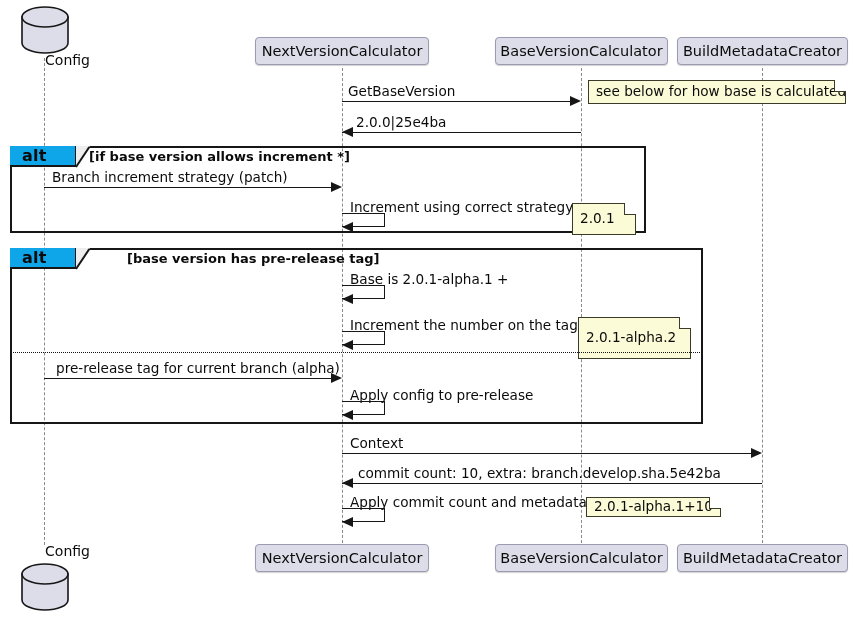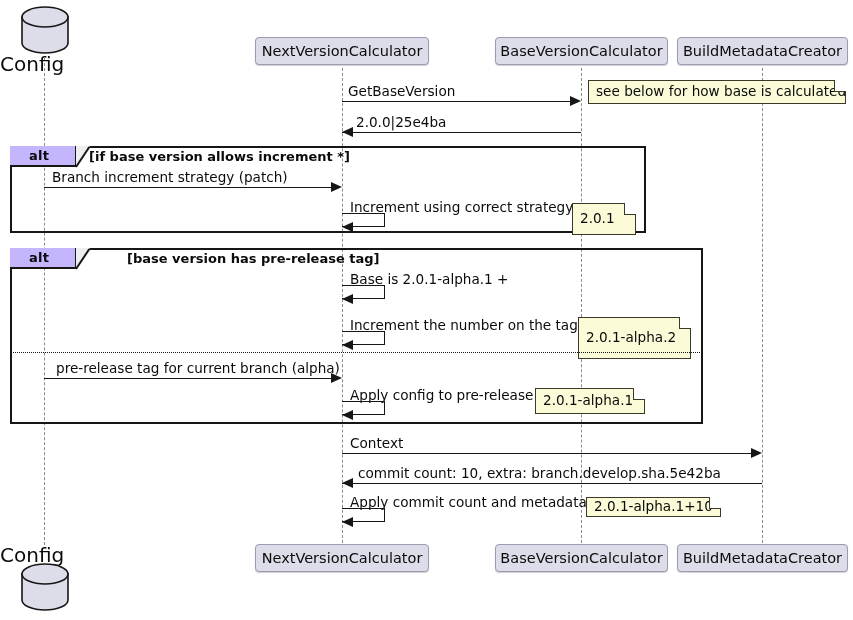--- a/index.html
+++ b/index.html
@@ -34,24 +34,24 @@
     justify-content: center;
     white-space: nowrap;
     box-shadow: 0 1px 1px rgba(0,0,0,0.18);
   }
   
   .db-shape {
     position: absolute;
   }
   .db-label {
     position: absolute;
-    font-size: 20px;
-    color: #0b0b0b;
-    white-space: nowrap;
-    text-align: left;
+    font-size: 14px;
+    color: #0b0b0b;
+    white-space: nowrap;
+    text-align: right;
   }
   
   .lifeline {
     position: absolute;
     width: 0;
     border-left: 1px dashed #8a8a8a;
   }
   
   .msg-line {
     position: absolute;
@@ -114,30 +114,30 @@
   
   .group-frame {
     position: absolute;
     box-sizing: border-box;
     border: 2px solid #161616;
     background: transparent;
   }
   .group-tab {
     position: absolute;
     box-sizing: border-box;
-    background: #c4b5fd;
+    background: #0ea5e9;
     border: 2px solid #161616;
     border-top: none;
     border-left: none;
-    font-size: 13px;
+    font-size: 16px;
     font-weight: bold;
     color: #0b0b0b;
     display: flex;
     align-items: center;
-    padding-left: 19px;
+    padding-left: 12px;
     letter-spacing: 0.2px;
   }
   .group-cond {
     position: absolute;
     font-size: 13px;
     font-weight: bold;
     color: #0b0b0b;
     white-space: nowrap;
     line-height: 1;
   }
@@ -237,24 +237,20 @@
   <div class="group-divider" style="left:11px; top:352px; width:691px;"></div>
 
   <div class="msg-label" style="left:56px; top:362px;">pre-release tag for current branch (alpha)</div>
   <div class="msg-line" style="left:44px; top:378px; width:292px;"></div>
   <div class="arrow-head arrow-right" style="left:331px; top:373px;"></div>
 
   <div class="msg-label" style="left:350px; top:389px;">Apply config to pre-release</div>
   <div class="self-msg" style="left:342px; top:401px; width:43px; height:14px;"></div>
   <div class="arrow-head arrow-left" style="left:342px; top:410px;"></div>
 
-  <div class="note" style="left:535px; top:388px; width:110px; height:26px;">
-    <span>2.0.1-alpha.1</span>
-    <span class="note-fold"></span>
-  </div>
 
   <div class="msg-label" style="left:350px; top:437px;">Context</div>
   <div class="msg-line" style="left:342px; top:453px; width:414px;"></div>
   <div class="arrow-head arrow-right" style="left:751px; top:448px;"></div>
 
   <div class="msg-label" style="left:358px; top:467px;">commit count: 10, extra: branch.develop.sha.5e42ba</div>
   <div class="msg-line" style="left:342px; top:483px; width:420px;"></div>
   <div class="arrow-head arrow-left" style="left:342px; top:478px;"></div>
 
   <div class="msg-label" style="left:350px; top:496px;">Apply commit count and metadata</div>

